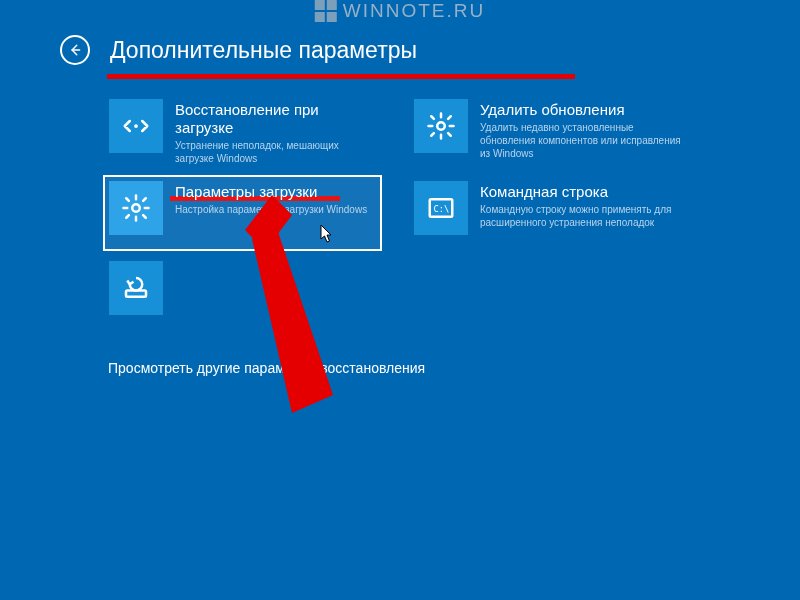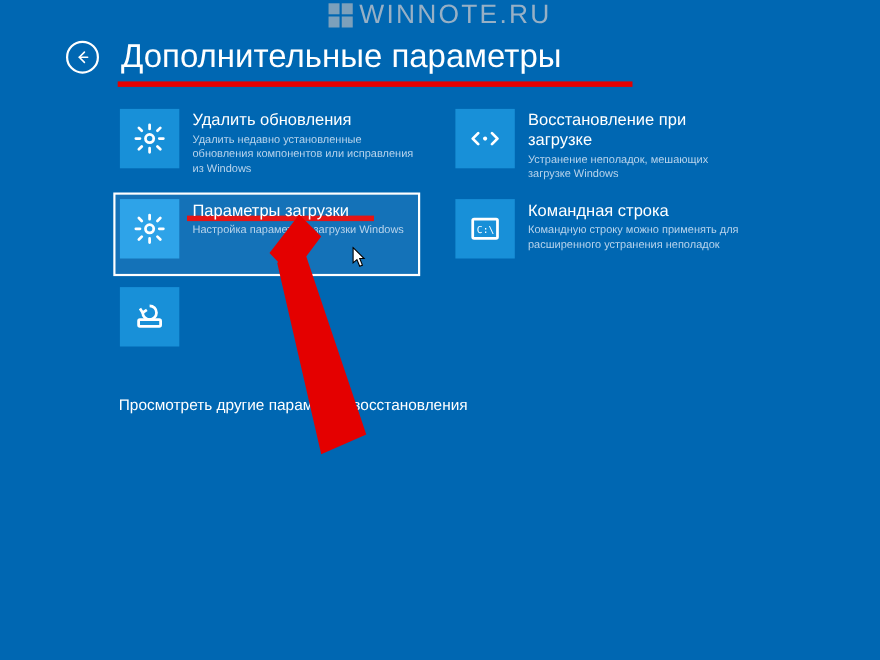--- a/index.html
+++ b/index.html
@@ -23,21 +23,21 @@
     opacity: 0.9;
     z-index: 10;
   }
   .watermark .winlogo {
     display: grid;
     grid-template-columns: 10px 10px;
     grid-template-rows: 10px 10px;
     gap: 2px;
   }
   .watermark .winlogo span { background: #8aa7bd; }
-  .watermark .wtext { font-size: 24px; letter-spacing: 2px; color: #a8b8c8; font-weight: 300; }
+  .watermark .wtext { font-size: 19px; letter-spacing: 2px; color: #a8b8c8; font-weight: 300; }
 
   .header {
     position: absolute;
     top: 35px;
     left: 60px;
     display: flex;
     align-items: center;
     gap: 20px;
   }
   .back-btn {
@@ -45,21 +45,21 @@
     height: 30px;
     border: 2px solid #fff;
     border-radius: 50%;
     display: flex;
     align-items: center;
     justify-content: center;
     cursor: pointer;
   }
   .back-btn svg { width: 14px; height: 14px; }
   .page-title {
-    font-size: 30px;
+    font-size: 23px;
     font-weight: 300;
     color: #fff;
   }
   .underline {
     position: absolute;
     height: 5px;
     background: #e40000;
   }
 
   .grid {
@@ -142,40 +142,40 @@
 </div>
 
 <div class="underline" style="top:74px; left:107px; width:468px;"></div>
 <div class="underline" style="top:196px; left:170px; width:170px;"></div>
 
 <div class="grid">
 
   <div class="tile">
     <div class="iconbox">
       <svg class="icon" viewBox="0 0 24 24">
+          <path d="M7 8 L3 12 L7 16 M17 8 L21 12 L17 16" stroke="#fff" stroke-width="2" fill="none" stroke-linecap="round" stroke-linejoin="round"></path>
+          <circle cx="12" cy="12" r="1.5" fill="#fff"></circle>
+        </svg>
+    </div>
+    <div class="textcol">
+      <div class="title">Восстановление при загрузке</div>
+      <div class="desc">Устранение неполадок, мешающих загрузке Windows</div>
+    </div>
+  </div>
+
+  <div class="tile">
+    <div class="iconbox">
+      <svg class="icon" viewBox="0 0 24 24">
           <circle cx="12" cy="12" r="3" fill="none" stroke="#fff" stroke-width="2"></circle>
           <path d="M12 2v3M12 19v3M4.2 4.2l2.1 2.1M17.7 17.7l2.1 2.1M2 12h3M19 12h3M4.2 19.8l2.1-2.1M17.7 6.3l2.1-2.1" stroke="#fff" stroke-width="2" stroke-linecap="round"></path>
         </svg>
     </div>
     <div class="textcol">
       <div class="title">Удалить обновления</div>
       <div class="desc">Удалить недавно установленные обновления компонентов или исправления из Windows</div>
-    </div>
-  </div>
-
-  <div class="tile">
-    <div class="iconbox">
-      <svg class="icon" viewBox="0 0 24 24">
-          <path d="M7 8 L3 12 L7 16 M17 8 L21 12 L17 16" stroke="#fff" stroke-width="2" fill="none" stroke-linecap="round" stroke-linejoin="round"></path>
-          <circle cx="12" cy="12" r="1.5" fill="#fff"></circle>
-        </svg>
-    </div>
-    <div class="textcol">
-      <div class="title">Восстановление при загрузке</div>
-      <div class="desc">Устранение неполадок, мешающих загрузке Windows</div>
     </div>
   </div>
 
   <div class="tile selected">
     <div class="iconbox">
       <svg class="icon" viewBox="0 0 24 24">
           <circle cx="12" cy="12" r="3" fill="none" stroke="#fff" stroke-width="2"></circle>
           <path d="M12 2v3M12 19v3M4.2 4.2l2.1 2.1M17.7 17.7l2.1 2.1M2 12h3M19 12h3M4.2 19.8l2.1-2.1M17.7 6.3l2.1-2.1" stroke="#fff" stroke-width="2" stroke-linecap="round"></path>
         </svg>
     </div>

